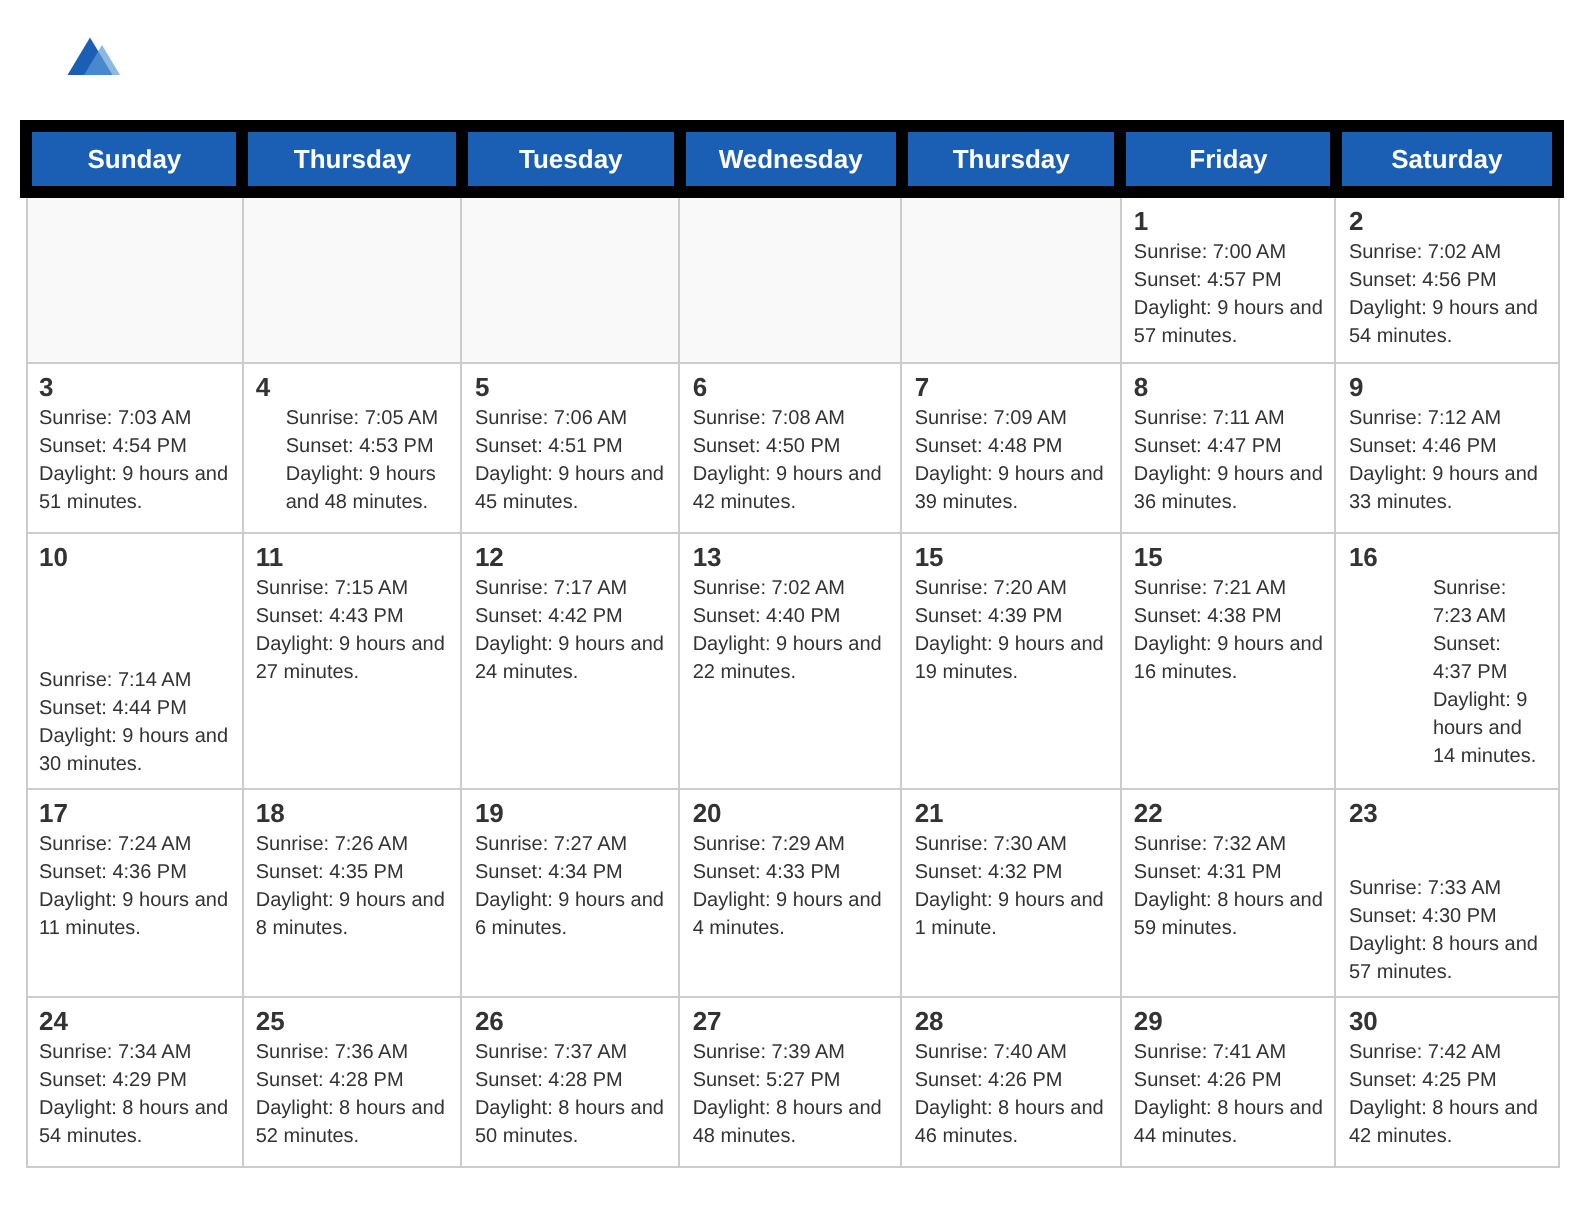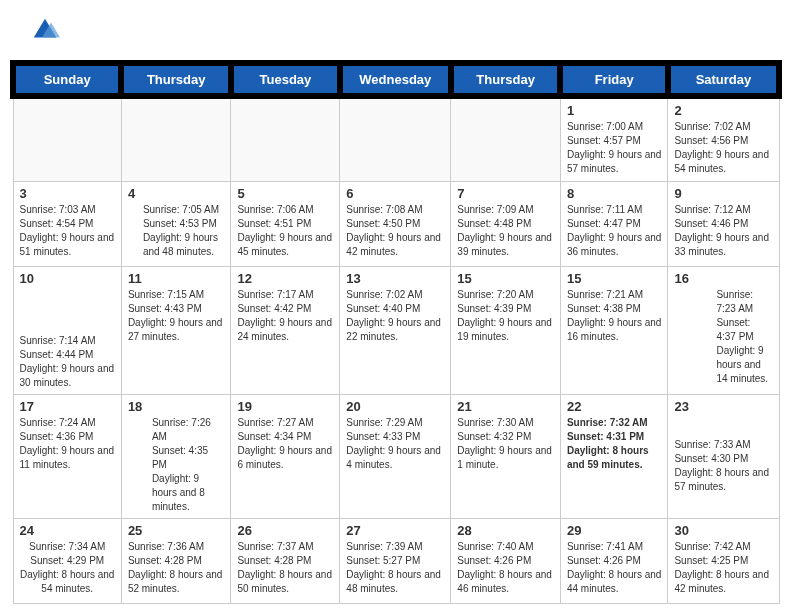--- a/index.html
+++ b/index.html
@@ -165,21 +165,21 @@
         </tr>
         <tr class="week-row">
           <td>
             <span class="day-num">17</span>
             <div class="day-info" style="white-space: pre-line;">Sunrise: 7:24 AM
 Sunset: 4:36 PM
 Daylight: 9 hours and 11 minutes.</div>
           </td>
           <td>
             <span class="day-num">18</span>
-            <div class="day-info" style="white-space: pre-line; margin-left: 24px;">Sunrise: 7:26 AM
+            <div class="day-info" style="white-space: pre-line;">Sunrise: 7:26 AM
 Sunset: 4:35 PM
 Daylight: 9 hours and 8 minutes.</div>
           </td>
           <td>
             <span class="day-num">19</span>
             <div class="day-info" style="white-space: pre-line;">Sunrise: 7:27 AM
 Sunset: 4:34 PM
 Daylight: 9 hours and 6 minutes.</div>
           </td>
           <td>
@@ -189,35 +189,35 @@
 Daylight: 9 hours and 4 minutes.</div>
           </td>
           <td>
             <span class="day-num">21</span>
             <div class="day-info" style="white-space: pre-line;">Sunrise: 7:30 AM
 Sunset: 4:32 PM
 Daylight: 9 hours and 1 minute.</div>
           </td>
           <td>
             <span class="day-num">22</span>
-            <div class="day-info" style="white-space: pre-line; font-weight: bold;">Sunrise: 7:32 AM
+            <div class="day-info" style="white-space: pre-line;">Sunrise: 7:32 AM
 Sunset: 4:31 PM
 Daylight: 8 hours and 59 minutes.</div>
           </td>
           <td>
             <span class="day-num">23</span>
             <div class="day-info" style="white-space: pre-line; margin-top: 24px;">Sunrise: 7:33 AM
 Sunset: 4:30 PM
 Daylight: 8 hours and 57 minutes.</div>
           </td>
         </tr>
         <tr class="week-row">
           <td>
             <span class="day-num">24</span>
-            <div class="day-info" style="white-space: pre-line; text-align: center;">Sunrise: 7:34 AM
+            <div class="day-info" style="white-space: pre-line;">Sunrise: 7:34 AM
 Sunset: 4:29 PM
 Daylight: 8 hours and 54 minutes.</div>
           </td>
           <td>
             <span class="day-num">25</span>
             <div class="day-info" style="white-space: pre-line;">Sunrise: 7:36 AM
 Sunset: 4:28 PM
 Daylight: 8 hours and 52 minutes.</div>
           </td>
           <td>

